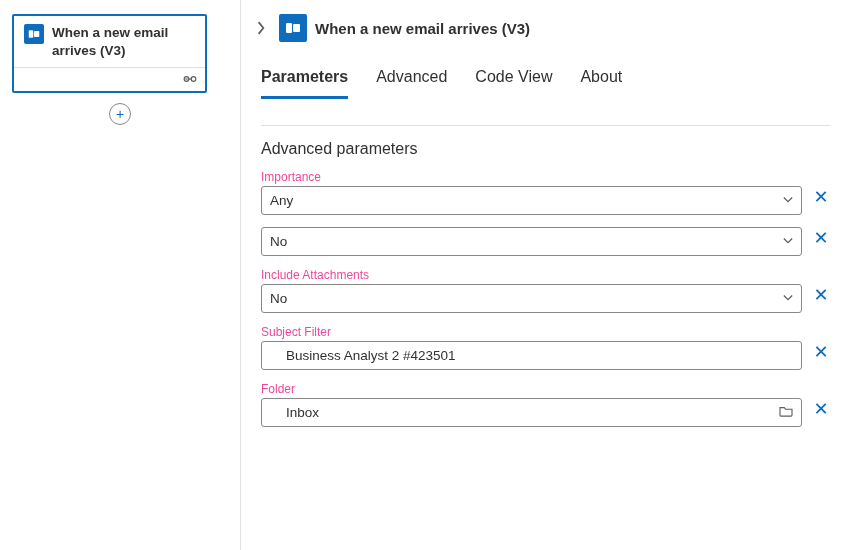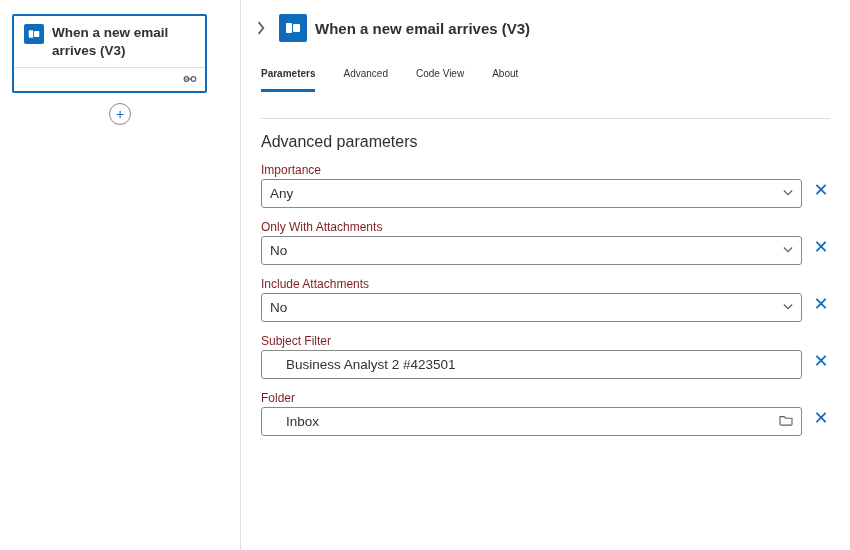--- a/index.html
+++ b/index.html
@@ -93,21 +93,21 @@
 
     .tabs {
       display: flex;
       gap: 28px;
       padding: 18px 20px 0 20px;
       margin-left: 0;
       border-bottom: 0;
     }
     .tab {
       padding-bottom: 10px;
-      font-size: 10px;
+      font-size: 16px;
       color: #323130;
       cursor: pointer;
     }
     .tab.active {
       font-weight: 600;
       border-bottom: 3px solid #0f6cbd;
     }
 
     .panel-body {
       padding: 18px 20px 10px 20px;
@@ -132,21 +132,21 @@
       border: 1px solid #8a8886;
       border-radius: 3px;
       padding: 4px 10px;
       font-size: 13px;
       background: #fff;
       color: #323130;
       cursor: pointer;
     }
 
     .field-group { margin-top: 12px; }
-    .field-label { font-size: 12px; margin-bottom: 2px; color: #7f1d1d; }
+    .field-label { font-size: 12px; margin-bottom: 2px; color: #ec4899; }
     .field-row { display: flex; gap: 10px; align-items: flex-start; }
     .field-input {
       flex: 1;
       border: 1px solid #8a8886;
       border-radius: 3px;
       padding: 6px 8px;
       font-size: 13.5px;
       color: #323130;
       display: flex; justify-content: space-between; align-items: center;
       background: #fff;
@@ -236,21 +236,20 @@
             <svg viewBox="0 0 12 8" fill="none" stroke="#605e5c" stroke-width="1.5">
                 <polyline points="1,1 6,6 11,1"></polyline>
               </svg>
           </span>
         </div>
         <span class="remove-x">✕</span>
       </div>
     </div>
 
     <div class="field-group">
-      <div class="field-label">Only With Attachments</div>
       <div class="field-row">
         <div class="field-input">
           <span>No</span>
           <span class="chev-down">
             <svg viewBox="0 0 12 8" fill="none" stroke="#605e5c" stroke-width="1.5">
                 <polyline points="1,1 6,6 11,1"></polyline>
               </svg>
           </span>
         </div>
         <span class="remove-x">✕</span>

